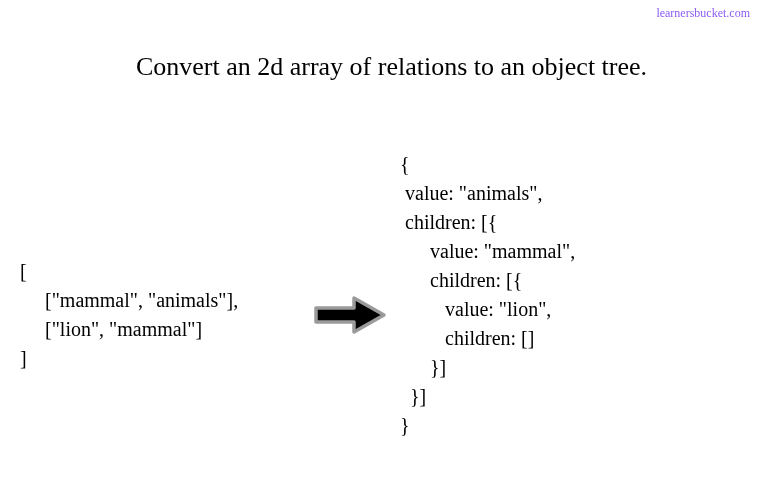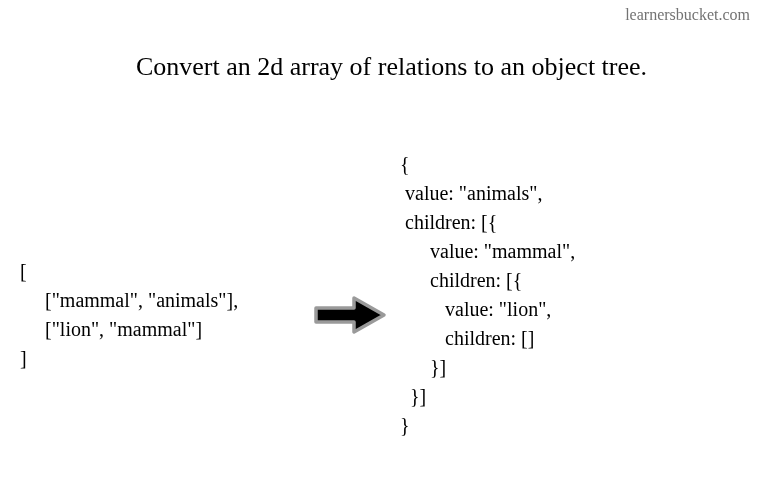--- a/index.html
+++ b/index.html
@@ -9,22 +9,22 @@
       background: #ffffff;
       font-family: Georgia, 'Times New Roman', serif;
       color: #000000;
       position: relative;
       overflow: hidden;
     }
     .watermark {
       position: absolute;
       top: 6px;
       right: 18px;
-      font-size: 16px;
-      color: #737373;
+      font-size: 12px;
+      color: #8b5cf6;
     }
     .title {
       position: absolute;
       top: 52px;
       left: 15px;
       right: 0;
       text-align: center;
       font-size: 26px;
       font-weight: 400;
     }

